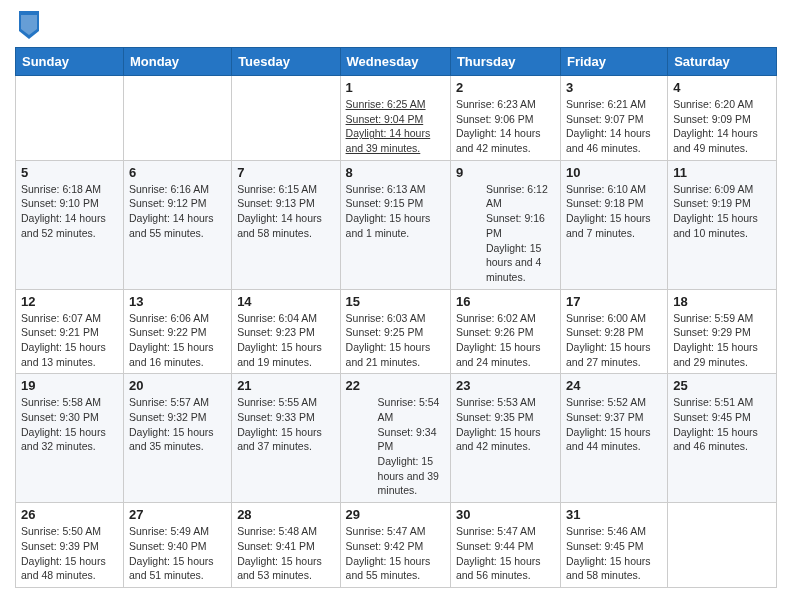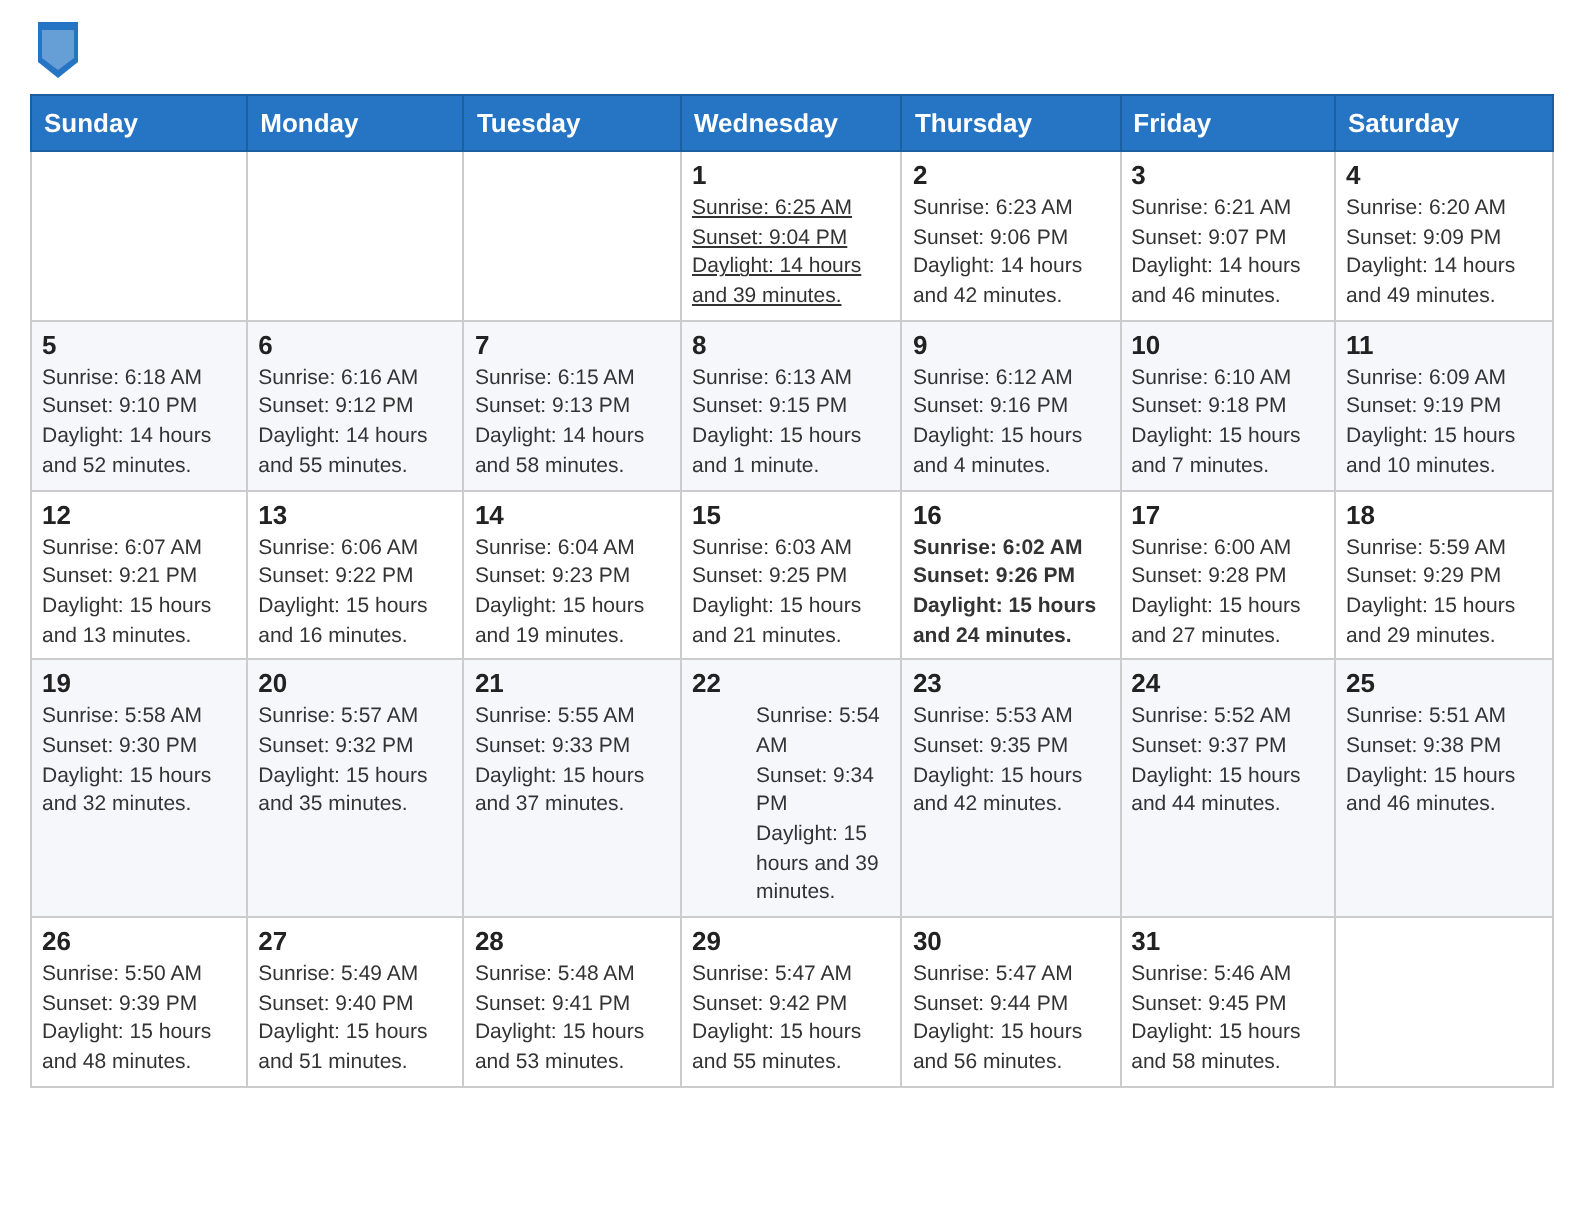--- a/index.html
+++ b/index.html
@@ -178,21 +178,21 @@
 Daylight: 14 hours and 58 minutes.</div>
           </td>
           <td>
             <div class="day-number">8</div>
             <div class="day-info" style="white-space: pre-line;">Sunrise: 6:13 AM
 Sunset: 9:15 PM
 Daylight: 15 hours and 1 minute.</div>
           </td>
           <td>
             <div class="day-number">9</div>
-            <div class="day-info" style="white-space: pre-line;">Sunrise: 6:12 AM
+            <div class="day-info" style="white-space: pre-line; margin-left: 30px;">Sunrise: 6:12 AM
 Sunset: 9:16 PM
 Daylight: 15 hours and 4 minutes.</div>
           </td>
           <td>
             <div class="day-number">10</div>
             <div class="day-info" style="white-space: pre-line;">Sunrise: 6:10 AM
 Sunset: 9:18 PM
 Daylight: 15 hours and 7 minutes.</div>
           </td>
           <td>
@@ -222,21 +222,21 @@
 Daylight: 15 hours and 19 minutes.</div>
           </td>
           <td>
             <div class="day-number">15</div>
             <div class="day-info" style="white-space: pre-line;">Sunrise: 6:03 AM
 Sunset: 9:25 PM
 Daylight: 15 hours and 21 minutes.</div>
           </td>
           <td>
             <div class="day-number">16</div>
-            <div class="day-info" style="white-space: pre-line; font-weight: bold;">Sunrise: 6:02 AM
+            <div class="day-info" style="white-space: pre-line;">Sunrise: 6:02 AM
 Sunset: 9:26 PM
 Daylight: 15 hours and 24 minutes.</div>
           </td>
           <td>
             <div class="day-number">17</div>
             <div class="day-info" style="white-space: pre-line;">Sunrise: 6:00 AM
 Sunset: 9:28 PM
 Daylight: 15 hours and 27 minutes.</div>
           </td>
           <td>
@@ -279,21 +279,21 @@
           </td>
           <td>
             <div class="day-number">24</div>
             <div class="day-info" style="white-space: pre-line;">Sunrise: 5:52 AM
 Sunset: 9:37 PM
 Daylight: 15 hours and 44 minutes.</div>
           </td>
           <td>
             <div class="day-number">25</div>
             <div class="day-info" style="white-space: pre-line;">Sunrise: 5:51 AM
-Sunset: 9:38 PM
+Sunset: 9:45 PM
 Daylight: 15 hours and 46 minutes.</div>
           </td>
         </tr>
         <tr>
           <td>
             <div class="day-number">26</div>
             <div class="day-info" style="white-space: pre-line;">Sunrise: 5:50 AM
 Sunset: 9:39 PM
 Daylight: 15 hours and 48 minutes.</div>
           </td>

